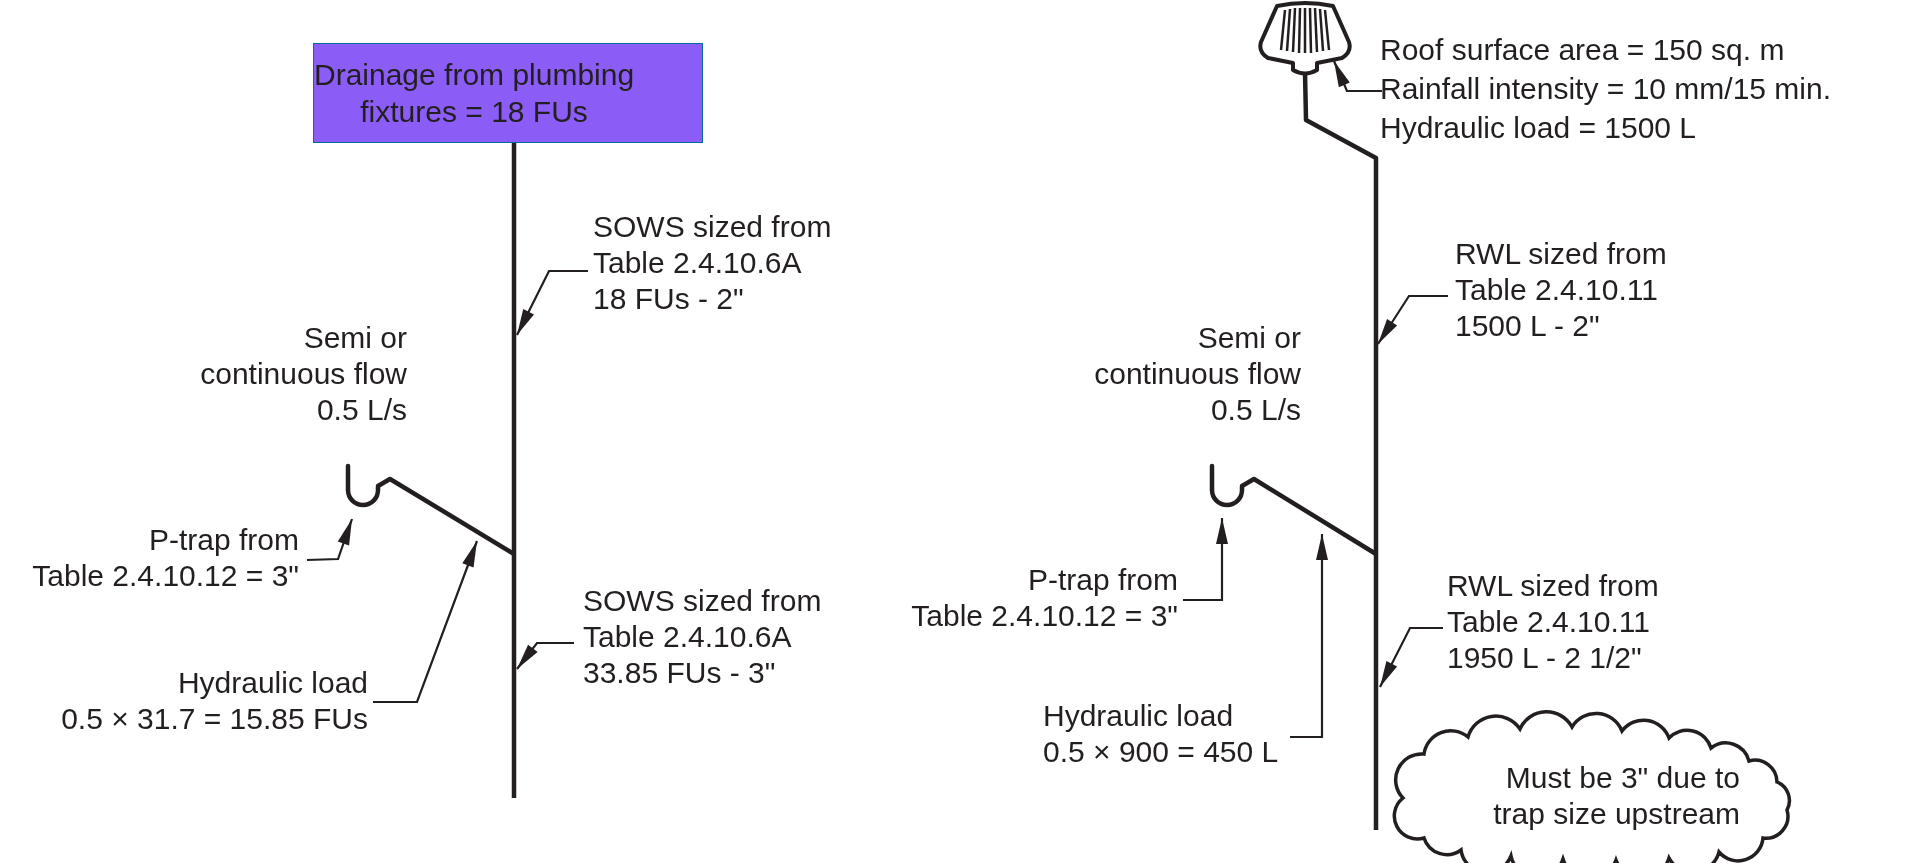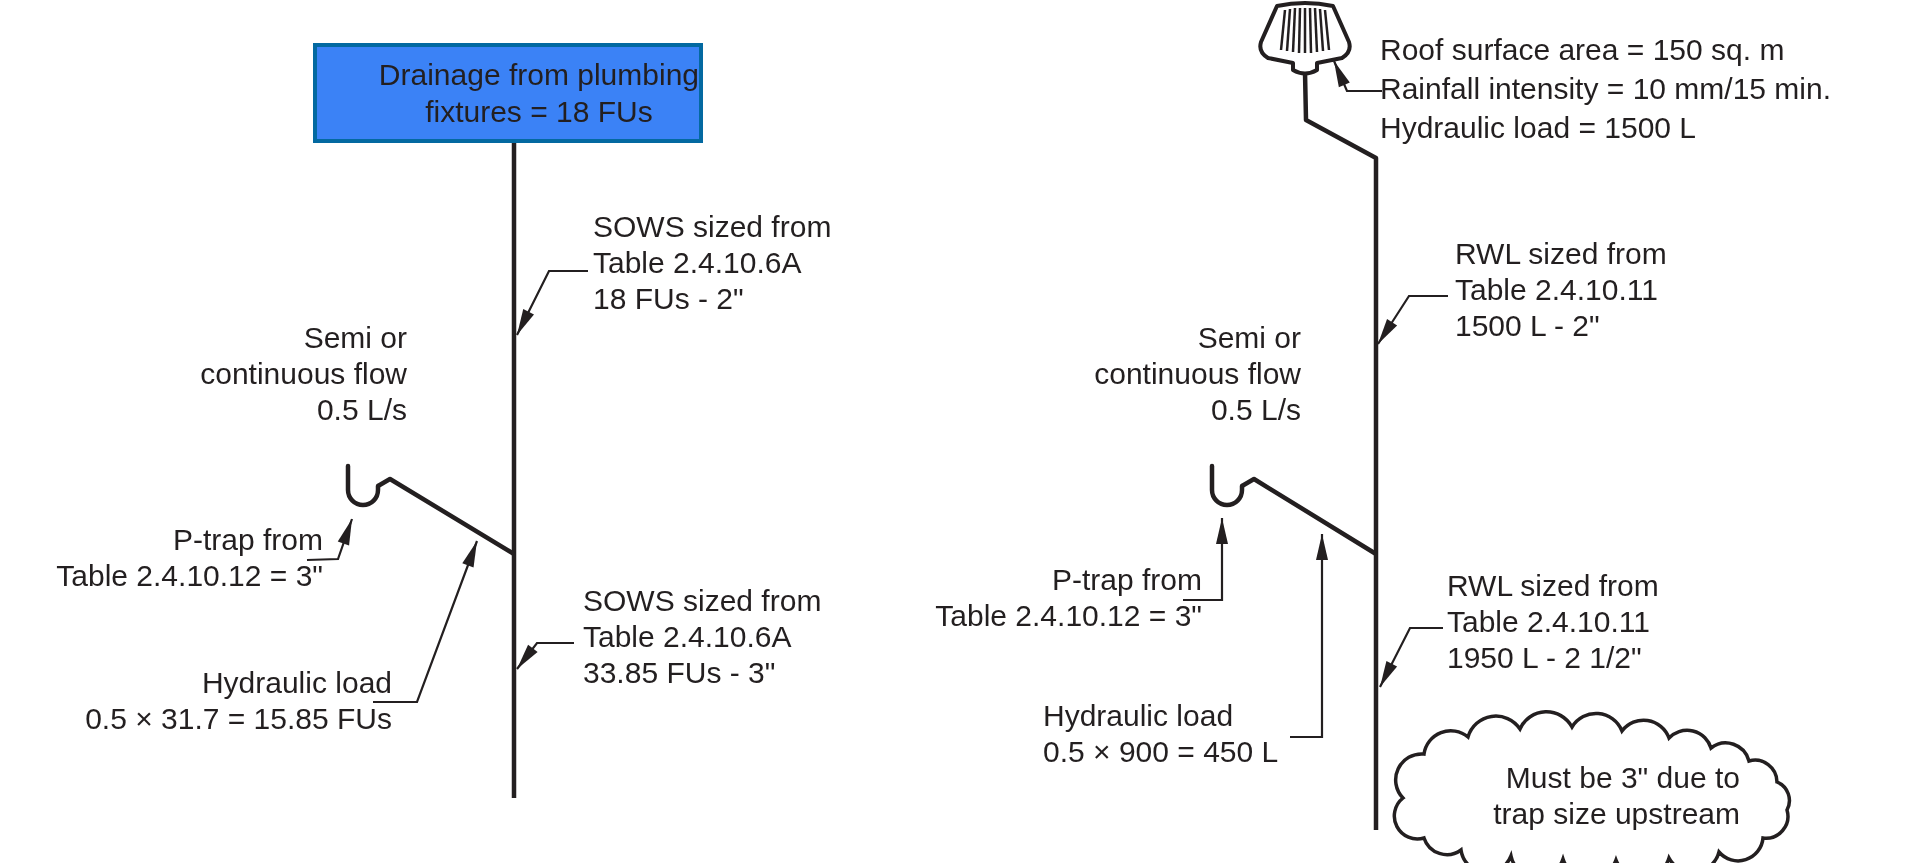--- a/index.html
+++ b/index.html
@@ -13,32 +13,32 @@
   }
   .linework{position:absolute;left:0;top:0;}
   .ann{
     position:absolute;
     font-size:30px;
     line-height:36px;
     white-space:pre-line;
     color:#231f20;
   }
   .ta-c{text-align:right;}
-  .ta-r{text-align:right;padding-left:24px;}
+  .ta-r{text-align:right;}
   .lh39{line-height:39px;}
   .src-box{
     position:absolute;
     left:313px;top:43px;width:390px;height:100px;
-    border:4px solid #0369a1;
+    border:1px solid #0369a1;
     box-sizing:border-box;
-    display:flex;align-items:center;justify-content:flex-end;
+    display:flex;align-items:center;justify-content:flex-start;
     text-align:center;
     font-size:30px;line-height:37px;
     white-space:pre-line;
-    background:#3b82f6;
+    background:#8b5cf6;
   }
 </style>
 </head>
 <body>
 
 <div class="canvas">
 
   <svg class="linework" width="1917" height="863" viewBox="0 0 1917 863">
     <defs>
       <marker id="ah" markerUnits="userSpaceOnUse" markerWidth="30" markerHeight="16" refX="28" refY="8" orient="auto">

